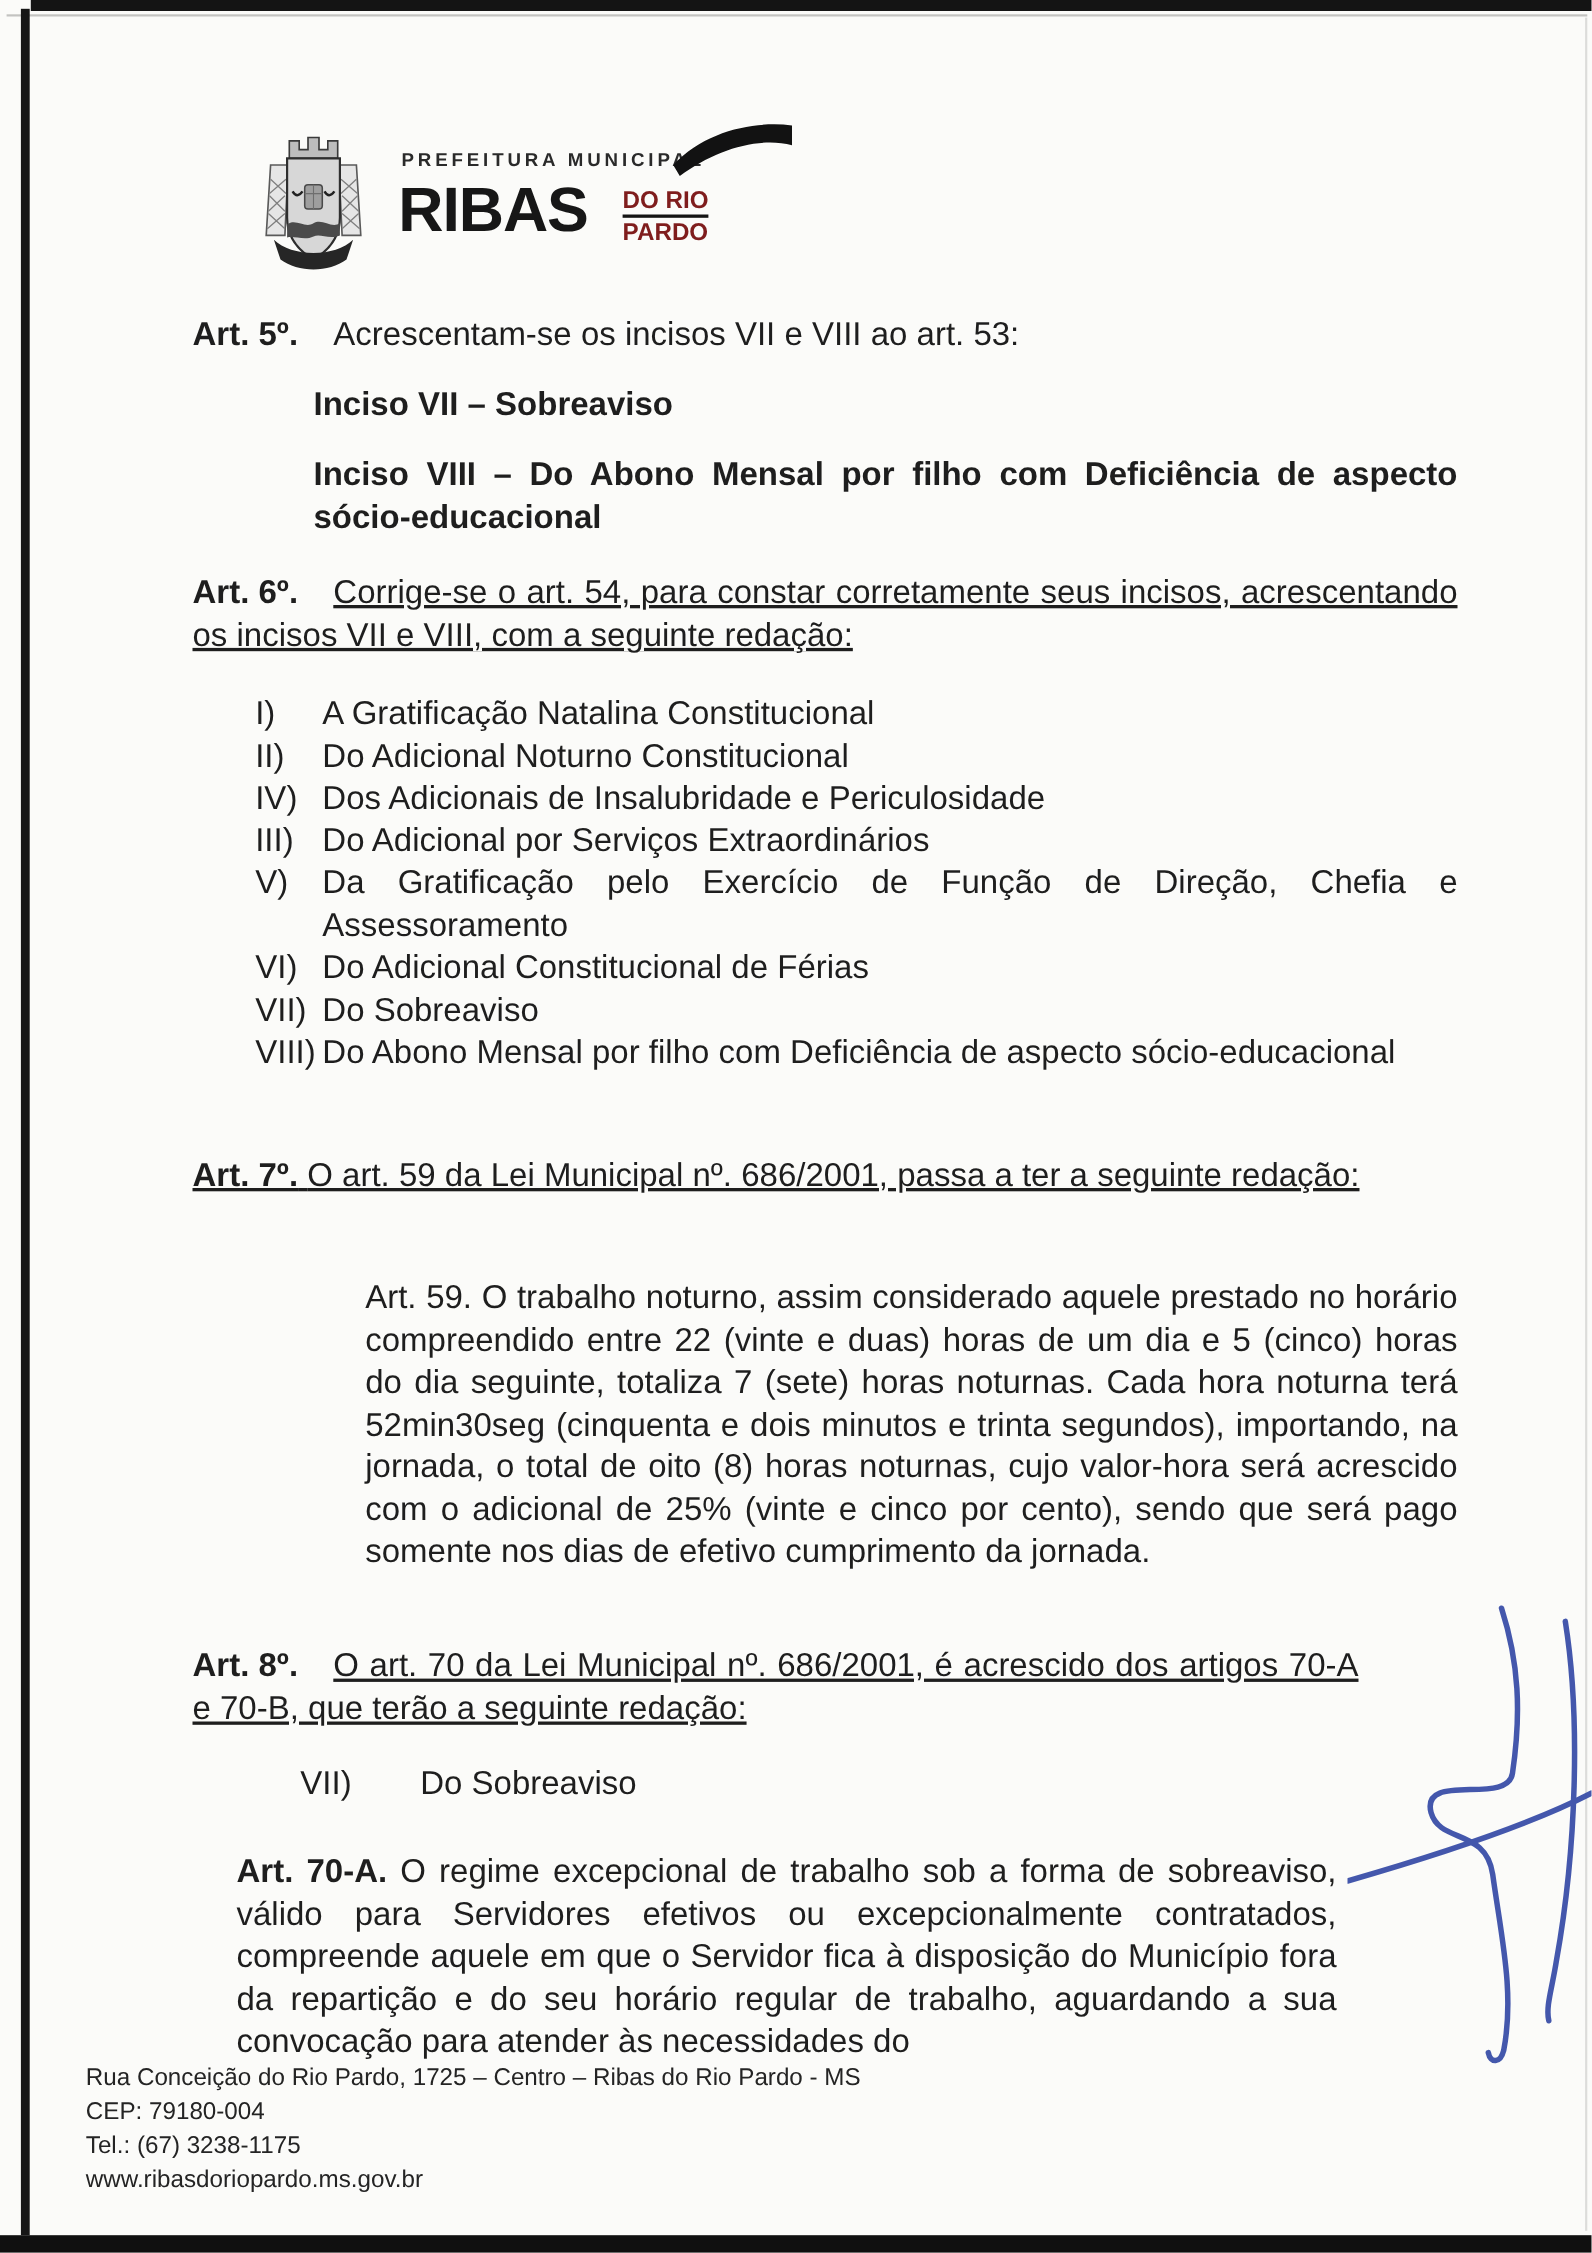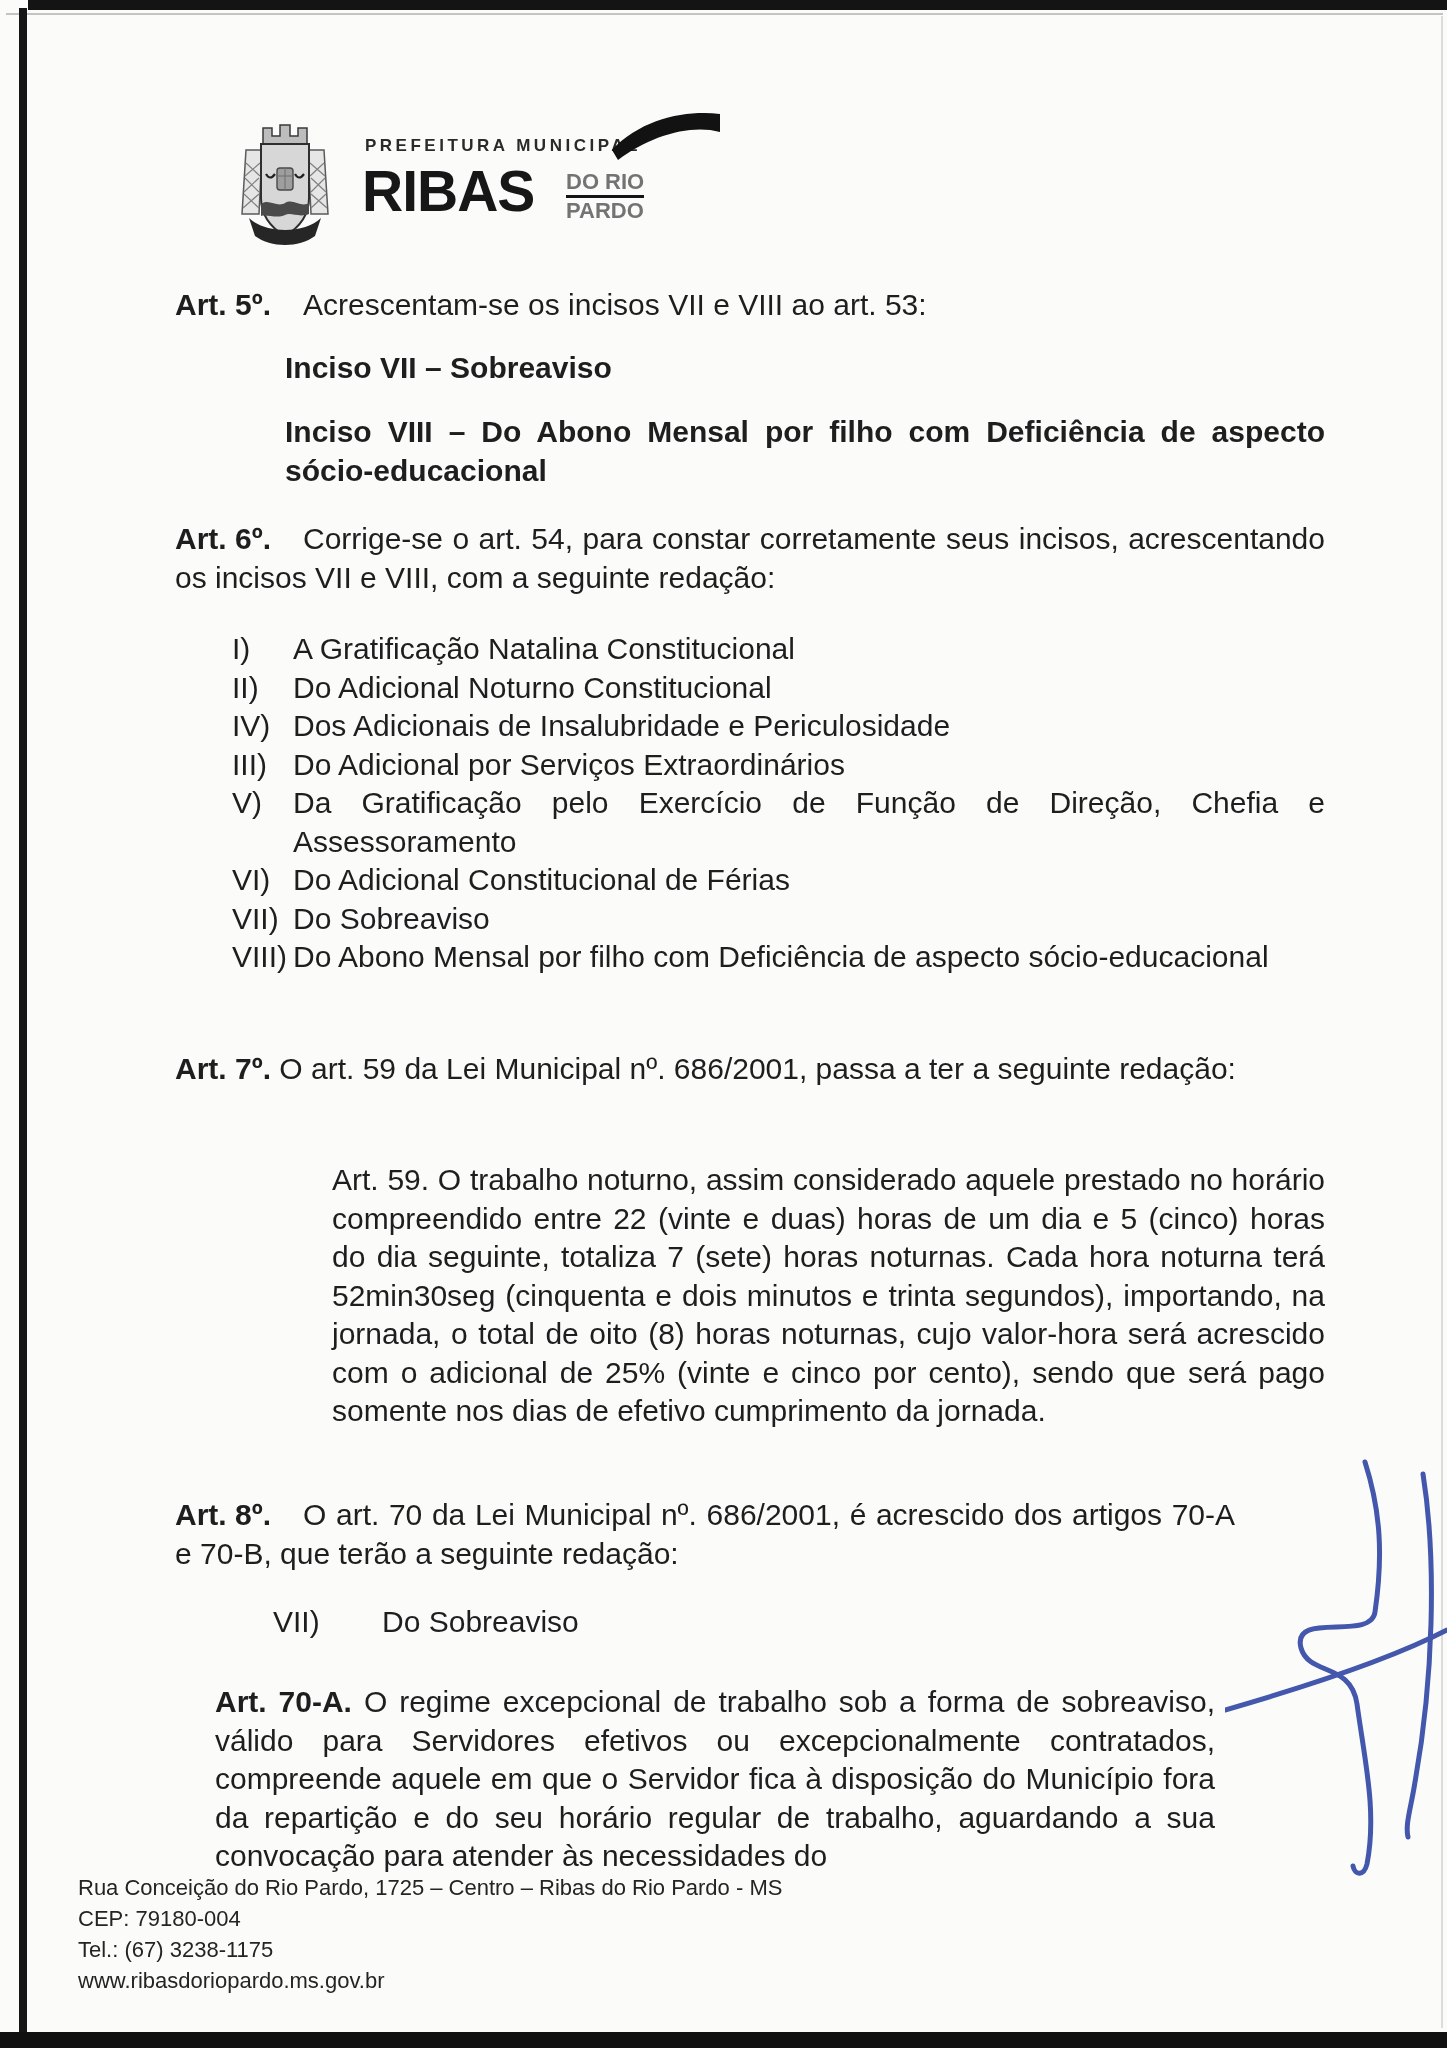--- a/index.html
+++ b/index.html
@@ -19,31 +19,31 @@
   
   .coat{position:absolute;left:233px;top:118px;}
   .org-line{
     position:absolute;left:365px;top:136px;
     font-size:17px;font-weight:600;letter-spacing:3.5px;color:#2a2a2a;white-space:nowrap;
   }
   .brand-main{
     position:absolute;left:362px;top:158px;
     font-size:57px;font-weight:800;letter-spacing:-1px;color:#171717;white-space:nowrap;
   }
-  .brand-stack{position:absolute;left:566px;top:170px;font-weight:800;color:#737373;}
+  .brand-stack{position:absolute;left:566px;top:170px;font-weight:800;color:#7f1d1d;}
   .brand-sub1{font-size:22px;line-height:24px;border-bottom:3px solid #141414;display:inline-block;padding-bottom:1px;}
   .brand-sub2{font-size:22px;line-height:26px;margin-top:33px;}
   .swoosh{position:absolute;left:612px;top:110px;}
 
   
   .content{position:absolute;left:175px;top:0;width:1150px;font-size:30px;line-height:38.5px;}
   .content p,.content h3,.content div{margin:0;padding:0;font-size:30px;line-height:38.5px;font-weight:normal;}
   .lbl{font-weight:bold;}
   .lblbox{font-weight:bold;display:inline-block;width:128px;}
-  .just{text-align:justify;}
+  .just{text-align:justify;text-decoration:underline;}
   .art5{position:absolute;top:286px;left:0;width:1150px;}
   .inciso7{position:absolute;top:349px;left:110px;font-weight:bold;}
   .inciso8{position:absolute;top:413px;left:110px;width:1040px;font-weight:bold;text-align:justify;}
   .art6{position:absolute;top:520px;left:0;width:1150px;}
   .incisos{position:absolute;top:630px;left:57px;width:1093px;}
   .inciso-row{display:flex;}
   .inciso-num{width:61px;flex:0 0 61px;}
   .inciso-txt{flex:1;text-align:justify;}
   .art7{position:absolute;top:1050px;left:0;width:1150px;}
   .quote59{position:absolute;top:1161px;left:157px;width:993px;text-align:justify;}

